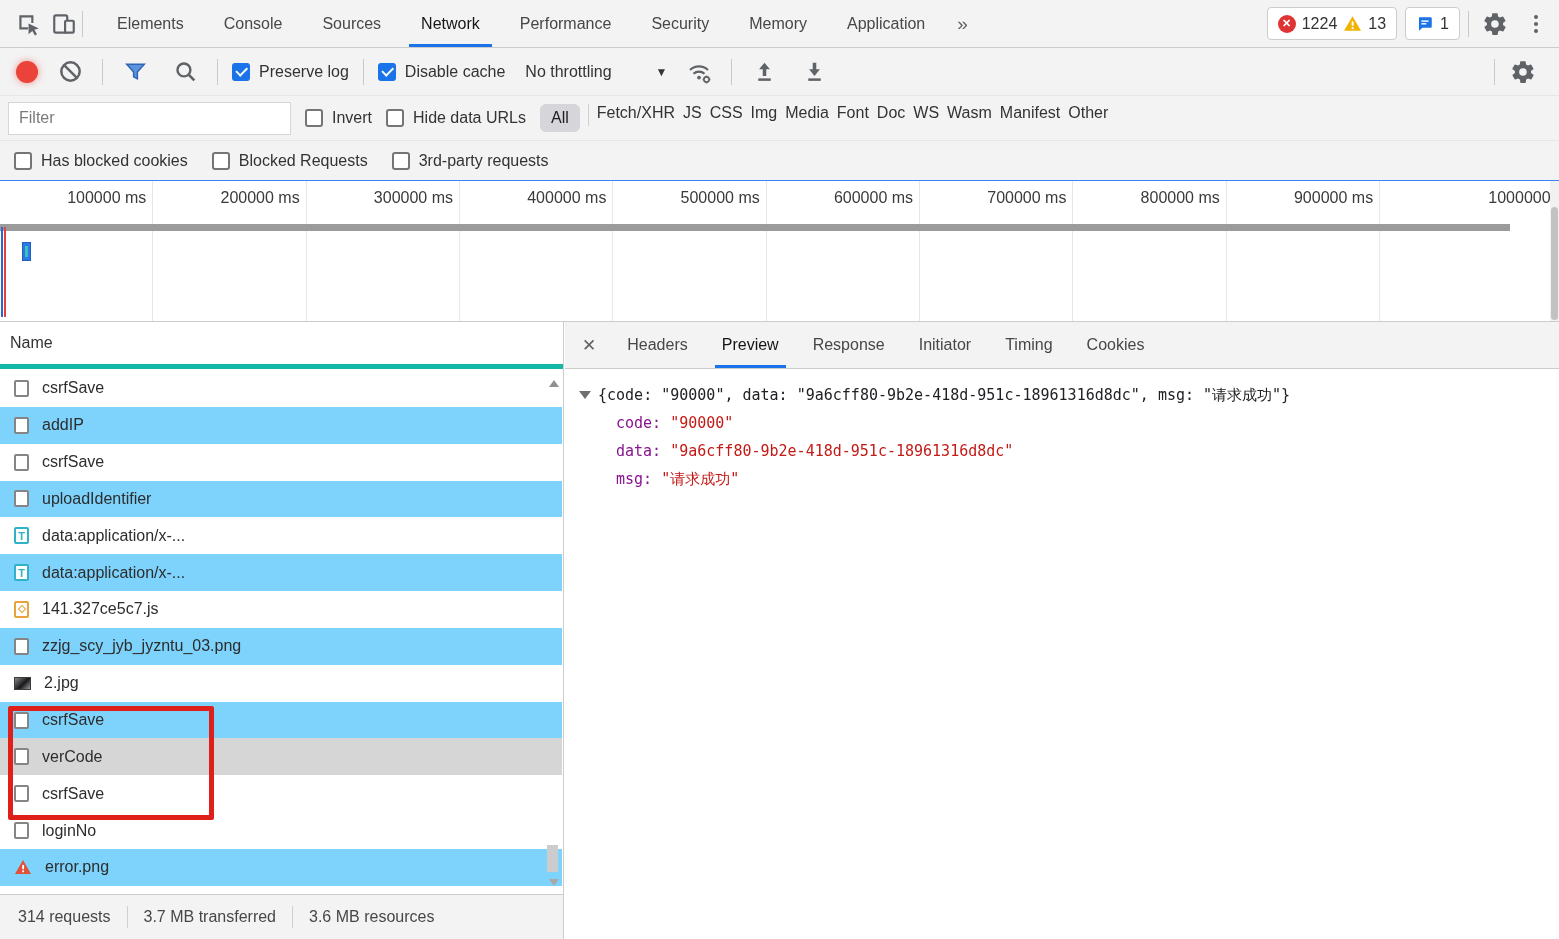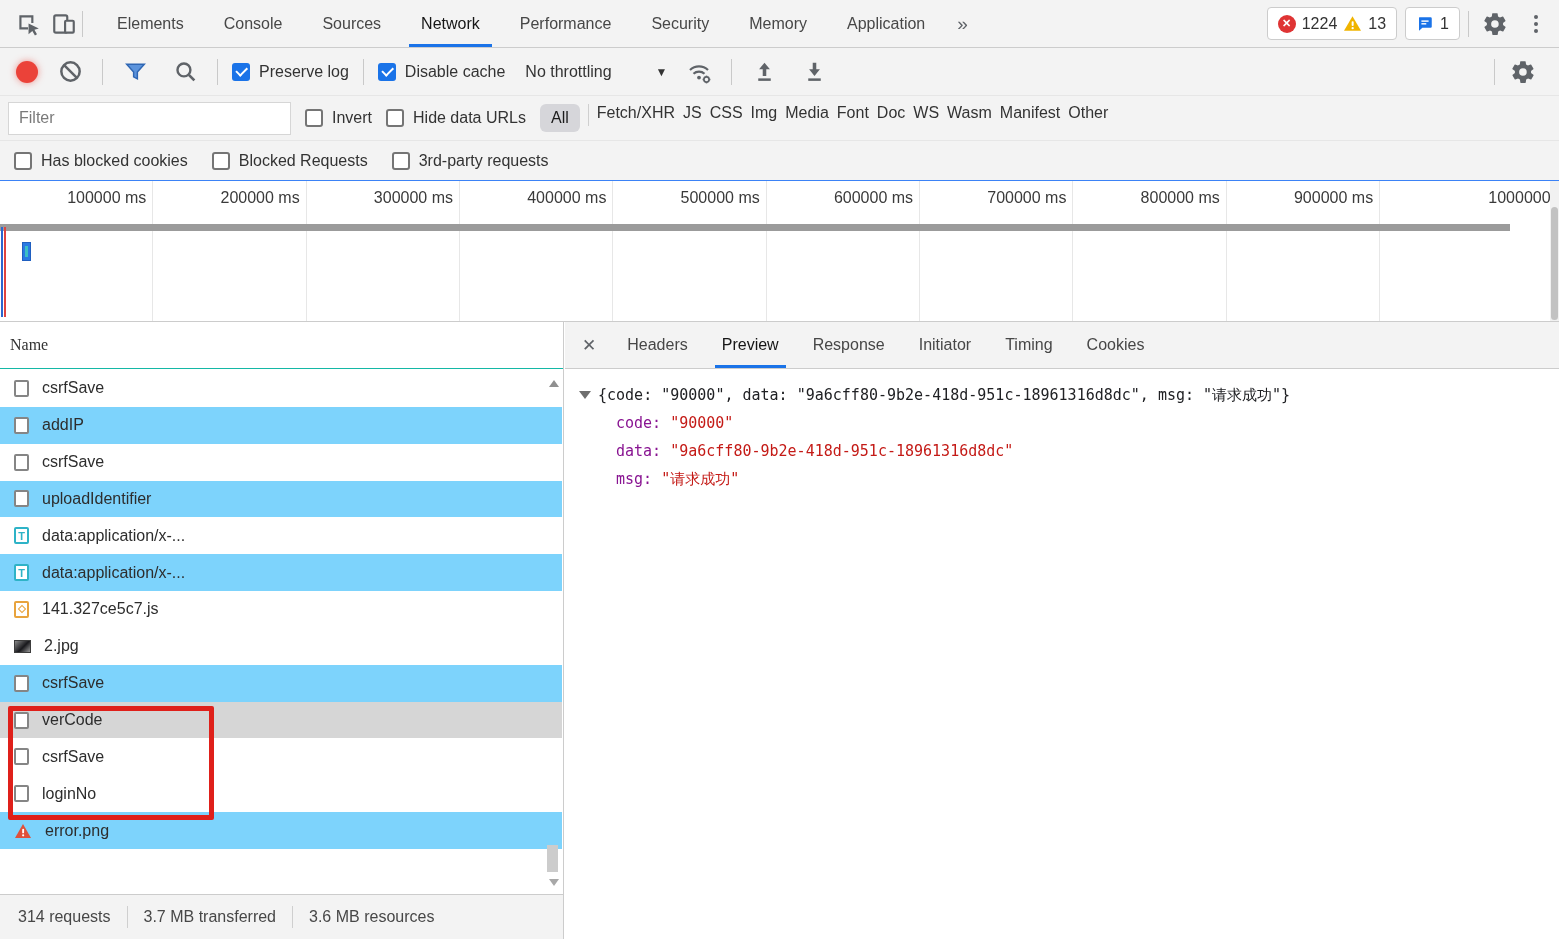--- a/index.html
+++ b/index.html
@@ -76,22 +76,22 @@
   .tl-marker-red { position:absolute; left:4px; top:46px; width:2px; height:90px; background:#e04340; }
   .tl-bar { position:absolute; left:22px; top:61px; width:9px; height:19px; background:#2a7ae2;
     border:1px solid #1f5fc0; }
   .tl-bar::after { content:""; position:absolute; left:2px; top:3px; width:3px; height:11px; background:#3cc0c4; }
   .tl-vtrack { position:absolute; right:0; top:0; bottom:0; width:9px; background:#f1f1f1; }
   .tl-vthumb { position:absolute; right:1px; top:26px; bottom:1px; width:7px; background:#c2c2c2; border-radius:4px; }
 
   
   .leftpanel { position:absolute; left:0; top:322px; width:564px; bottom:0;
     background:#fff; border-right:1px solid #ccc; }
-  .name-header { height:47px; border-bottom:1px solid #14b8a6; display:flex; align-items:center;
-    padding-left:10px; font-size:16px; color:#333; background:#fff;font-family:Liberation Serif, serif; }
+  .name-header { height:47px; border-bottom:5px solid #14b8a6; display:flex; align-items:center;
+    padding-left:10px; font-size:16px; color:#333; background:#fff; }
   .rows { position:absolute; left:0; top:48px; right:1px; bottom:45px; overflow:hidden; }
   .row { height:36.85px; display:flex; align-items:center; gap:13px; padding-left:14px;
     font-size:16px; color:#2d2d2d; white-space:nowrap; }
   .row.shaded { background:#7dd3fc; }
   .row.selected { background:var(--sel); }
   .ric { flex:none; display:flex; align-items:center; justify-content:center; }
   .ric.doc { width:15px; height:17px; border:2px solid #858585; border-radius:2px; background:#fff; }
   .ric.text { width:15px; height:17px; border:2px solid #2eb3c7; border-radius:2px; background:#fff;
     color:#2eb3c7; font-size:11px; font-weight:bold; font-family:"Liberation Sans",sans-serif; }
   .ric.script { width:15px; height:17px; border:2px solid #e8a33d; border-radius:2px; background:#fff; }
@@ -358,20 +358,24 @@
       <div class="row shaded">
         <span class="ric text">T</span>
         <span>data:application/x-...</span>
       </div>
       <div class="row">
         <span class="ric script">
           <i></i>
         </span>
         <span>141.327ce5c7.js</span>
       </div>
+      <div class="row shaded">
+        <span class="ric doc"></span>
+        <span>zzjg_scy_jyb_jyzntu_03.png</span>
+      </div>
       <div class="row">
         <span class="ric image"></span>
         <span>2.jpg</span>
       </div>
       <div class="row shaded">
         <span class="ric doc"></span>
         <span>csrfSave</span>
       </div>
       <div class="row selected">
         <span class="ric doc"></span>

